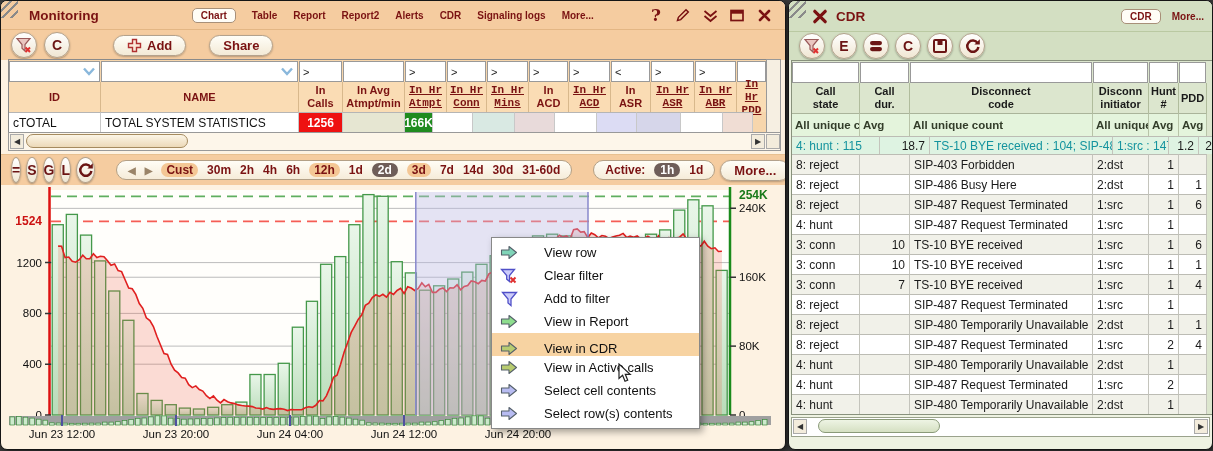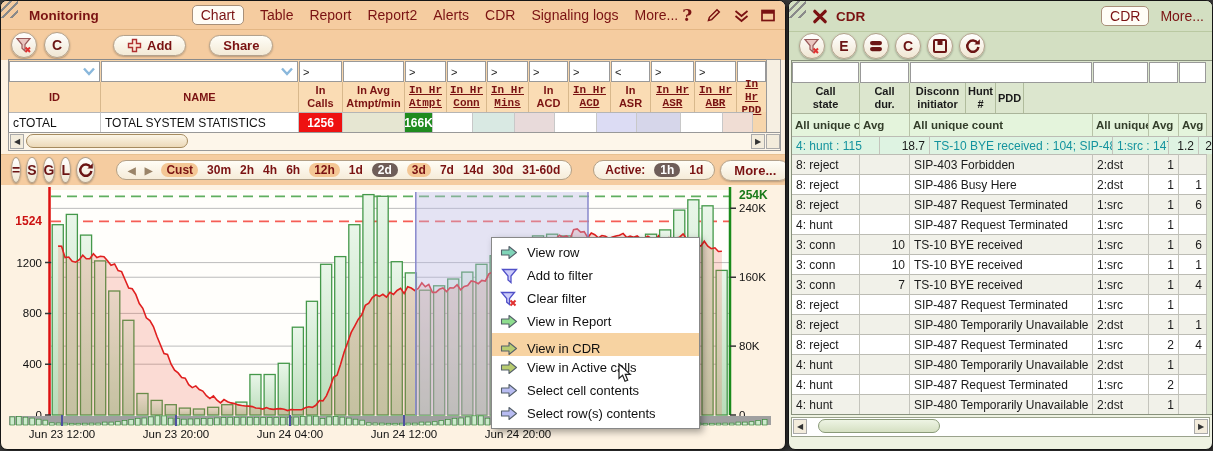--- a/index.html
+++ b/index.html
@@ -5,21 +5,21 @@
   html,body{margin:0;padding:0;}
   body{width:1213px;height:451px;background:#3c3c3c;font-family:"Liberation Sans",sans-serif;position:relative;overflow:hidden;}
   .panel{position:absolute;border:1px solid #151515;border-radius:7px;box-shadow:2px 2px 6px rgba(0,0,0,.55);overflow:hidden;box-sizing:border-box;}
   #left-panel{left:0;top:0;width:786px;height:450px;background:#fdf2e2;}
   #right-panel{left:788px;top:0;width:425px;height:450px;background:#eef2e2;}
   .grip{position:absolute;left:0;top:0;width:17px;height:17px;background:repeating-linear-gradient(135deg,#8a8a8a 0 2px,rgba(0,0,0,0) 2px 6px);z-index:5;}
   .titlebar{height:28px;display:flex;align-items:center;background:#f5cca0;border-bottom:1px solid #e3b684;padding-left:28px;position:relative;z-index:2;}
   #right-panel .titlebar{background:#d3dfc2;border-bottom-color:#bac9a2;padding-left:22px;gap:7px;height:30px;}
   .title{color:#7a1212;font-weight:bold;font-size:13.5px;}
   .tabs{display:flex;gap:16px;margin-left:93px;align-items:center;}
-  .tab{color:#7a1212;font-weight:normal;font-size:14px;white-space:nowrap;}
+  .tab{color:#7a1212;font-weight:bold;font-size:10px;white-space:nowrap;}
   .tab.selected{background:#fffdf6;border:1px solid #a89078;border-radius:5px;padding:1px 8px;box-shadow:inset 0 0 2px #fff;}
   #right-panel .tabs{margin-left:auto;padding-right:8px;gap:11px;}
   .tb-icons{margin-left:auto;display:flex;gap:9px;align-items:center;padding-right:12px;}
   .tb-icon{display:inline-flex;align-items:center;justify-content:center;width:18px;height:18px;}
   .qmark{font-family:"DejaVu Serif",serif;font-weight:bold;font-size:17px;color:#7a1212;}
   .toolbar{height:30px;display:flex;align-items:center;gap:7px;background:#f5cca0;padding-left:10px;position:relative;z-index:2;}
   #right-panel .toolbar{background:#d3dfc2;height:28px;gap:6px;}
   .circle-btn{width:24px;height:24px;border-radius:50%;background:linear-gradient(#ffffff,#f0e6d2);border:1px solid #b3a28d;display:inline-flex;align-items:center;justify-content:center;color:#6b1414;font-weight:bold;font-size:14px;box-shadow:0 1px 2px rgba(0,0,0,.3);}
   .pill-btn{border:1px solid #b3a28d;border-radius:11px;background:linear-gradient(#fffef8,#f3ead6);padding:2px 13px;color:#7a1212;font-weight:bold;font-size:13px;display:inline-flex;align-items:center;gap:5px;box-shadow:0 1px 2px rgba(0,0,0,.25);white-space:nowrap;}
   
@@ -38,21 +38,21 @@
   
   #chart-toolbar{position:absolute;left:0;top:153px;width:786px;height:31px;background:#f5cca0;border-top:1px solid #e8c090;display:flex;align-items:center;gap:5px;padding-left:10px;box-sizing:border-box;z-index:2;}
   .range-pill{margin-left:16px;display:flex;align-items:center;gap:9px;border:1px solid #b3a086;border-radius:12px;background:linear-gradient(#fffdf6,#f6ecd9);padding:2px 11px;font-weight:bold;font-size:12px;color:#7a1212;white-space:nowrap;}
   .nav-arrow{color:#9a8468;font-size:10px;}
   .range-item.peach{background:#f4c795;border-radius:8px;padding:0 5px;}
   .range-item.dark{background:#6e5d58;color:#fff;border-radius:9px;padding:0 6px;}
   .more-pill{margin-left:auto;margin-right:26px;}
   #chart-host{position:absolute;left:0;top:184px;width:786px;height:266px;z-index:1;}
   
   #context-menu{position:absolute;left:490px;top:236px;width:207px;background:#fff;border:1px solid #888;box-shadow:3px 3px 7px rgba(0,0,0,.35);padding:3px 0;z-index:10;}
-  .menu-item{display:flex;align-items:center;gap:9px;height:23px;padding:0 8px;font-size:13px;color:#101010;white-space:nowrap;}
+  .menu-item{display:flex;align-items:center;gap:26px;height:23px;padding:0 8px;font-size:13px;color:#101010;white-space:nowrap;}
   .menu-item.hl{background:#f7d3a2;align-items:flex-end;}
   .menu-item .mi-icon{display:inline-flex;width:18px;justify-content:center;}
   #cursor{position:absolute;left:617px;top:362px;z-index:11;}
   
   #cdr-table{position:absolute;left:2px;top:59px;border:1px solid #88917c;background:#dce6ce;z-index:2;}
   .cdr-row{display:flex;}
   .cdr-filter-row{height:22px;}
   .cdr-filter-cell{box-sizing:border-box;margin:1px 1px 0 0;background:#fff;border:1px solid #999;}
   .cdr-header-cell{box-sizing:border-box;background:#dce6ce;color:#1a1a1a;font-weight:bold;font-size:11px;text-align:center;white-space:pre-line;line-height:13px;height:30px;border-right:1px solid #b0bc9c;display:flex;align-items:center;justify-content:center;}
   .cdr-sum-cell{box-sizing:border-box;background:#e4f4dc;color:#333d2a;font-weight:bold;font-size:11.5px;height:23px;display:flex;align-items:center;padding:0 3px;border-right:1px solid #b8c4a8;border-top:1px solid #aab49a;overflow:hidden;white-space:nowrap;}
@@ -479,34 +479,34 @@
       <div class="menu-item">
         <span class="mi-icon">
           <svg width="18" height="15" viewBox="0 0 18 15">
             <path d="M1.5 5h7.5V1.5L16.5 7.5 9 13.5V10H1.5z" fill="#7fd4b8" stroke="#55606a" stroke-width="1.1" stroke-linejoin="round"></path>
           </svg>
         </span>
         <span>View row</span>
       </div>
       <div class="menu-item">
         <span class="mi-icon">
-          <svg width="17" height="16" viewBox="0 0 17 16">
-            <path d="M1.5 1.5h14L10 8v6.5l-3-2.6V8z" fill="#ccccfa" stroke="#5050c8" stroke-width="1.3"></path>
-          </svg>
-        </span>
-        <span>Add to filter</span>
-      </div>
-      <div class="menu-item">
-        <span class="mi-icon">
           <svg width="18" height="16" viewBox="0 0 18 16">
             <path d="M1.5 1.5h13L9.5 7.5v6l-2.8-2.4v-3.6z" fill="#ccccfa" stroke="#5050c8" stroke-width="1.3"></path>
             <path d="M10.5 9.5l5 5M15.5 9.5l-5 5" stroke="#e03030" stroke-width="2"></path>
           </svg>
         </span>
         <span>Clear filter</span>
+      </div>
+      <div class="menu-item">
+        <span class="mi-icon">
+          <svg width="17" height="16" viewBox="0 0 17 16">
+            <path d="M1.5 1.5h14L10 8v6.5l-3-2.6V8z" fill="#ccccfa" stroke="#5050c8" stroke-width="1.3"></path>
+          </svg>
+        </span>
+        <span>Add to filter</span>
       </div>
       <div class="menu-item">
         <span class="mi-icon">
           <svg width="18" height="15" viewBox="0 0 18 15">
             <path d="M1.5 5h7.5V1.5L16.5 7.5 9 13.5V10H1.5z" fill="#8ede8e" stroke="#55606a" stroke-width="1.1" stroke-linejoin="round"></path>
           </svg>
         </span>
         <span>View in Report</span>
       </div>
       <div class="menu-item hl">
@@ -596,20 +596,22 @@
         <div class="cdr-filter-cell" style="width:182px"></div>
         <div class="cdr-filter-cell" style="width:55px"></div>
         <div class="cdr-filter-cell" style="width:29px"></div>
         <div class="cdr-filter-cell" style="width:27px"></div>
       </div>
       <div class="cdr-row">
         <div class="cdr-header-cell" style="width:68px">Call
 state</div>
         <div class="cdr-header-cell" style="width:50px">Call
 dur.</div>
+        <div class="cdr-header-cell" style="width:183px">Disconnect
+code</div>
         <div class="cdr-header-cell" style="width:56px">Disconn
 initiator</div>
         <div class="cdr-header-cell" style="width:30px">Hunt
 #</div>
         <div class="cdr-header-cell" style="width:28px">PDD</div>
       </div>
       <div class="cdr-row">
         <div class="cdr-sum-cell" style="width:68px">All unique count</div>
         <div class="cdr-sum-cell" style="width:50px">Avg</div>
         <div class="cdr-sum-cell" style="width:183px">All unique count</div>

